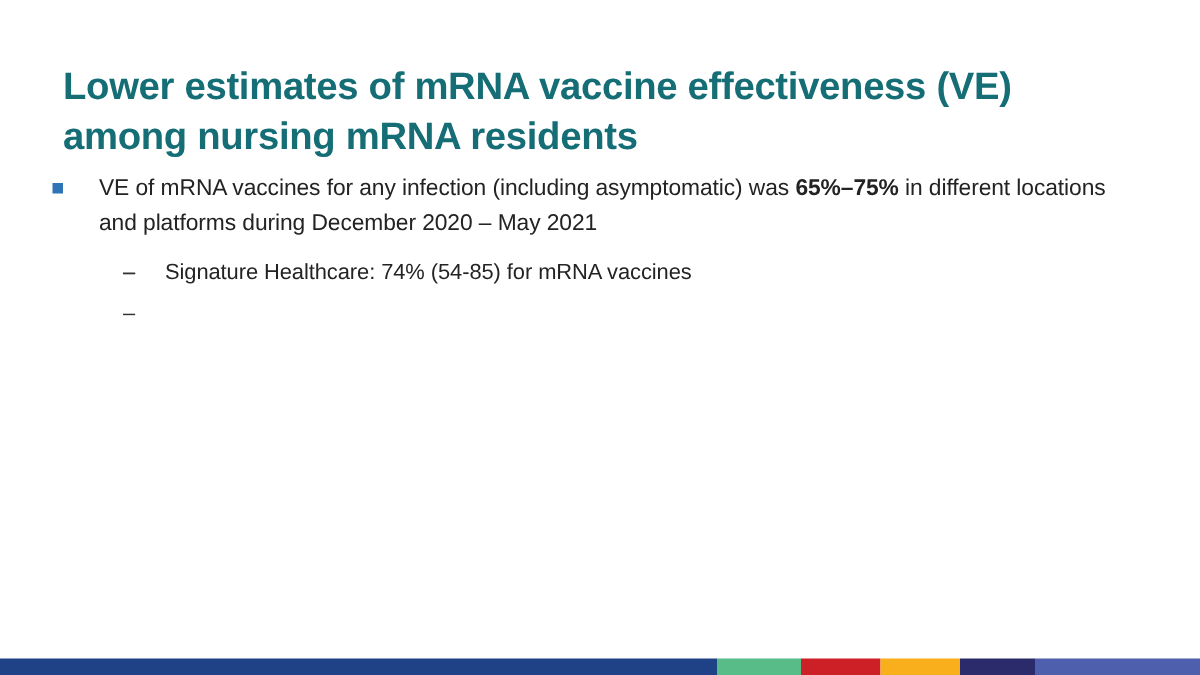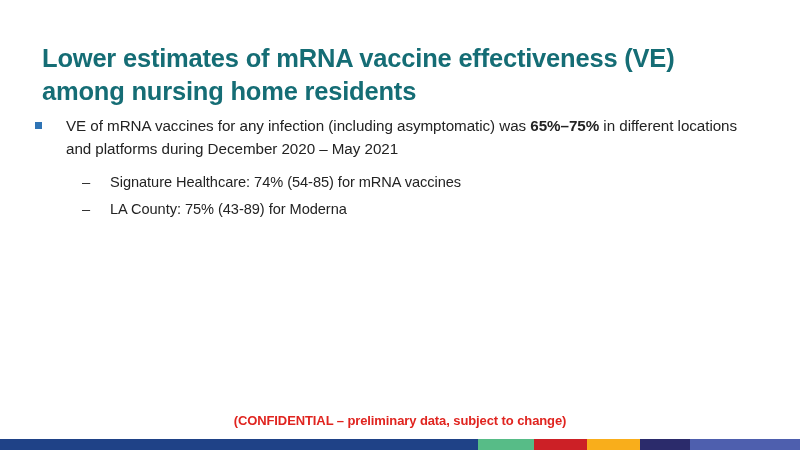--- a/index.html
+++ b/index.html
@@ -124,21 +124,21 @@
     height: 100%;
   }
 </style>
 </head>
 <body>
 
 <div class="slide">
 
   <div class="slide-title" style="color: rgb(21, 109, 117);">
     <span class="t-line">Lower estimates of mRNA vaccine effectiveness (VE)</span>
-    <span class="t-line">among nursing home residents</span>
+    <span class="t-line">among nursing mRNA residents</span>
   </div>
 
   <div class="body-block">
 
     <div class="bullet-l1">
       <span class="sq-marker" style="background: rgb(47, 116, 181);"></span>
       <span>VE of mRNA vaccines for any infection (including asymptomatic) was </span><b>65%–75%</b><span> in different locations and platforms during December 2020 – May 2021</span>
     </div>
 
     <div class="sub-list">
@@ -147,27 +147,25 @@
         <span class="dash-marker">–</span>
       </div>
 
       <div class="bullet-l2">
         <span class="dash-marker">–</span>
         <span>Signature Healthcare: 74% (54-85) for mRNA vaccines</span>
       </div>
 
       <div class="bullet-l2">
         <span class="dash-marker">–</span>
-        <span>LA County: 75% (43-89) for Moderna</span>
       </div>
 
     </div>
   </div>
 
-  <div class="footer-note" style="color: rgb(224, 36, 31);">(CONFIDENTIAL – preliminary data, subject to change)</div>
   <div class="page-number">10</div>
 
   <div class="bottom-bar">
     <div class="seg" style="background: rgb(31, 66, 135); width: 59.8%;"></div>
     <div class="seg" style="background: rgb(87, 188, 135); width: 6.9%;"></div>
     <div class="seg" style="background: rgb(204, 32, 38); width: 6.7%;"></div>
     <div class="seg" style="background: rgb(249, 174, 27); width: 6.6%;"></div>
     <div class="seg" style="background: rgb(43, 43, 107); width: 6.3%;"></div>
     <div class="seg" style="background: rgb(78, 95, 174); width: 13.7%;"></div>
   </div>

